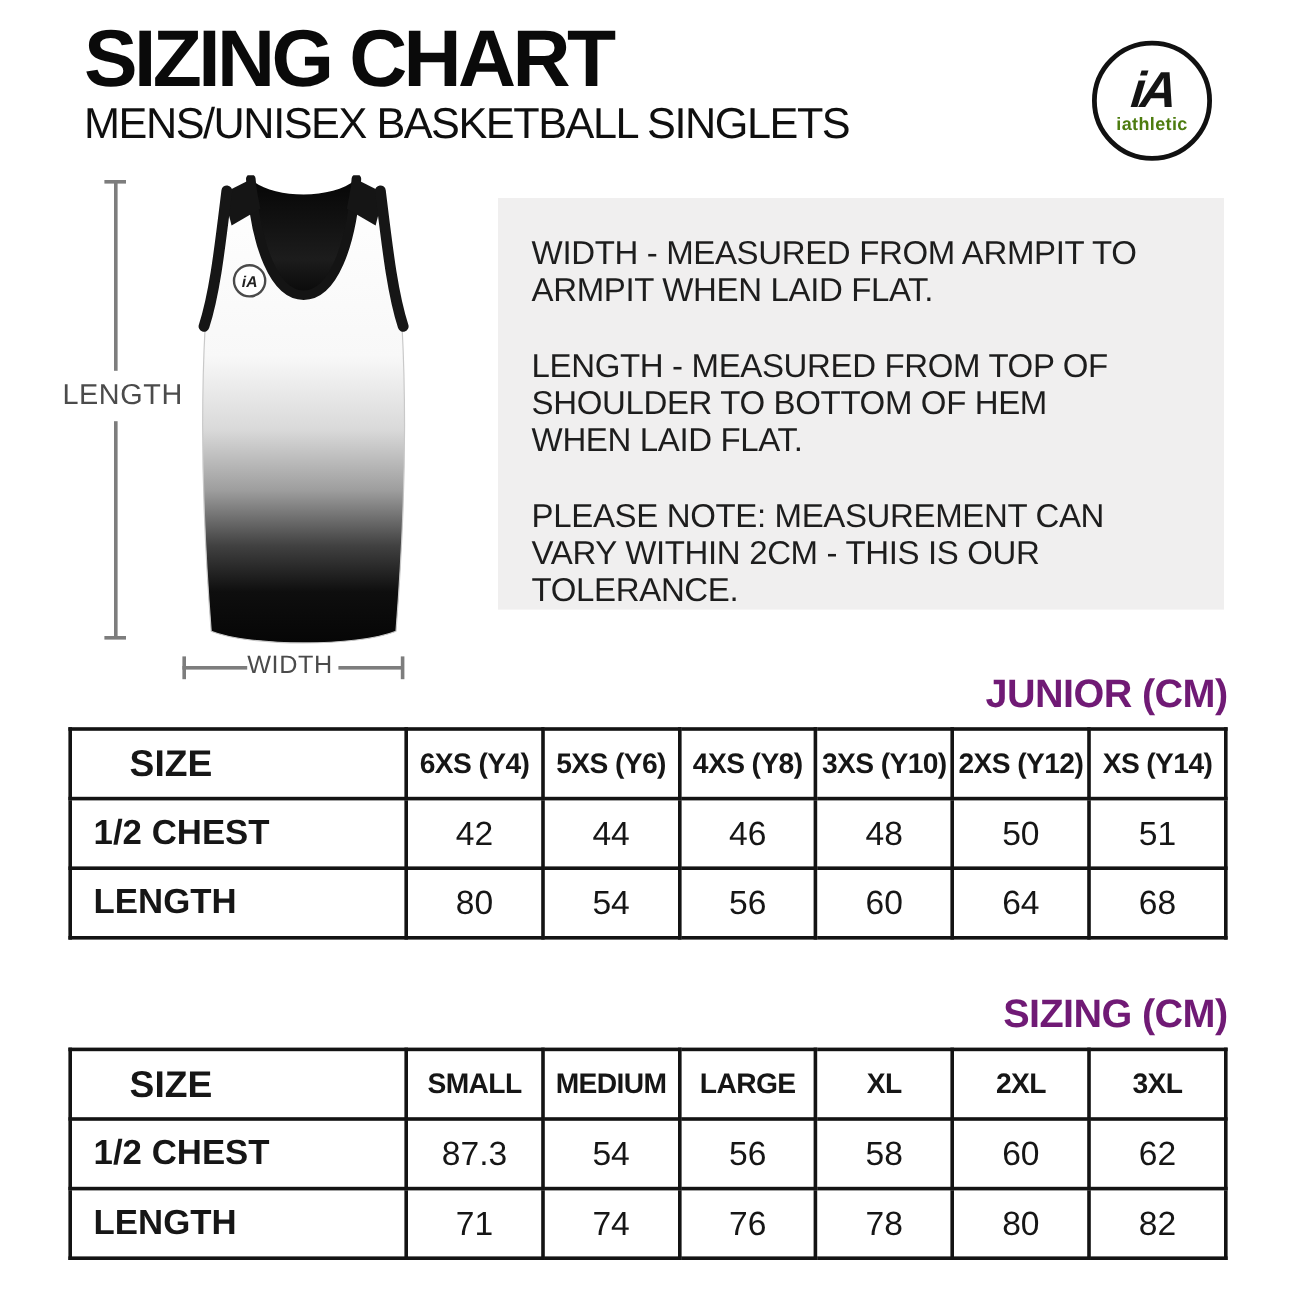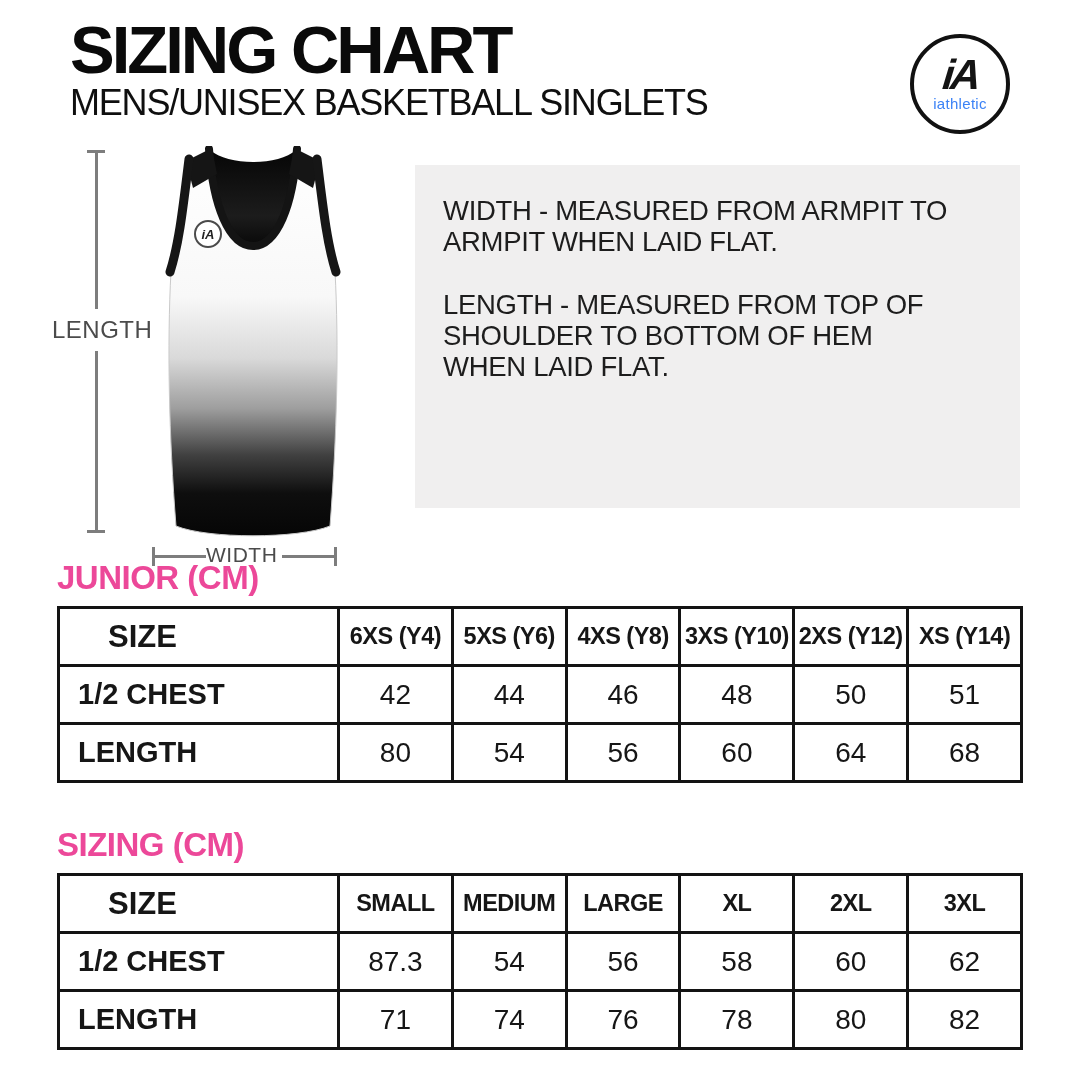--- a/index.html
+++ b/index.html
@@ -9,21 +9,21 @@
   
   .title-block{position:absolute;left:70px;top:16px;}
   .main-title{margin:0;font-size:67px;font-weight:800;letter-spacing:-3px;line-height:1.0;color:#0a0a0a;}
   .sub-title{margin:0;font-size:36px;font-weight:400;letter-spacing:-1.2px;line-height:1.0;margin-top:2px;color:#0f0f0f;}
 
   .brand-logo{position:absolute;left:910px;top:34px;width:100px;height:100px;border:4px solid #111;
               border-radius:50%;box-sizing:border-box;display:flex;flex-direction:column;
               align-items:center;justify-content:center;background:#fff;}
   .brand-mark{font-size:42px;font-weight:800;font-style:italic;letter-spacing:-4px;line-height:0.9;
               transform:skewX(-6deg);color:#141414;}
-  .brand-text{font-size:15px;font-weight:400;letter-spacing:0.3px;color:#3b82f6;margin-top:1px;}
+  .brand-text{font-size:15px;font-weight:700;letter-spacing:0.3px;color:#4d7c0f;margin-top:1px;}
 
   
   .singlet-svg{position:absolute;left:138px;top:146px;width:230px;height:400px;}
 
   .measure{position:absolute;background:#7d7d7d;}
   .len-cap-top   {left:87px; top:150px;width:18px;height:2.5px;}
   .len-cap-bot   {left:87px; top:530px;width:18px;height:2.5px;}
   .len-line      {left:95px; top:150px;width:2.5px;height:382px;}
   .len-label{position:absolute;left:52px;top:309px;width:88px;text-align:center;background:#fff;
              padding:7px 0;font-size:24px;letter-spacing:0.5px;color:#4b4b4b;}
@@ -32,22 +32,22 @@
   .wid-line  {left:152px;top:555px;width:184px;height:2.5px;}
   .wid-label{position:absolute;left:206px;top:543px;width:76px;background:#fff;
              font-size:21px;letter-spacing:0.5px;color:#4b4b4b;}
 
   .info-box{position:absolute;left:415px;top:165px;width:605px;height:343px;background:#f0efef;
             box-sizing:border-box;padding:30px 24px 0 28px;}
   .info-box p{margin:0 0 31px 0;font-size:27.5px;line-height:1.14;letter-spacing:-0.3px;
               color:#1d1d1d;white-space:pre-line;}
 
   
-  .tbl-title{position:absolute;left:57px;width:966px;text-align:left;font-size:33px;font-weight:800;
-             letter-spacing:-0.5px;color:#ec4899;}
+  .tbl-title{position:absolute;left:57px;width:966px;text-align:right;font-size:33px;font-weight:800;
+             letter-spacing:-0.5px;color:#701a75;}
   .junior-title{top:559px;}
   .adult-title{top:826px;}
 
   table.size-table{position:absolute;left:57px;width:966px;border-collapse:collapse;table-layout:fixed;}
   .junior-table{top:606px;}
   .adult-table{top:873px;}
   table.size-table td{border:3px solid #131313;height:55px;text-align:center;vertical-align:middle;
                       font-size:28px;color:#161616;padding:0;}
   table.size-table td.lab{width:229px;text-align:left;padding-left:18px;font-weight:800;font-size:29px;}
   table.size-table td.size-lab{font-size:31px;padding-left:48px;}
@@ -119,20 +119,23 @@
   <div class="measure wid-line"></div>
   <div class="measure wid-cap-r"></div>
   <div class="wid-label">WIDTH</div>
 
   <div class="info-box">
     <p>WIDTH - MEASURED FROM ARMPIT TO
 ARMPIT WHEN LAID FLAT.</p>
     <p>LENGTH - MEASURED FROM TOP OF
 SHOULDER TO BOTTOM OF HEM
 WHEN LAID FLAT.</p>
+    <p>PLEASE NOTE: MEASUREMENT CAN
+VARY WITHIN 2CM - THIS IS OUR
+TOLERANCE.</p>
   </div>
 
   <div class="tbl-title junior-title">JUNIOR (CM)</div>
   <table class="size-table junior-table">
     <tbody>
       <tr>
         <td class="lab size-lab">SIZE</td>
         <td class="colhead">6XS (Y4)</td>
         <td class="colhead">5XS (Y6)</td>
         <td class="colhead">4XS (Y8)</td>

